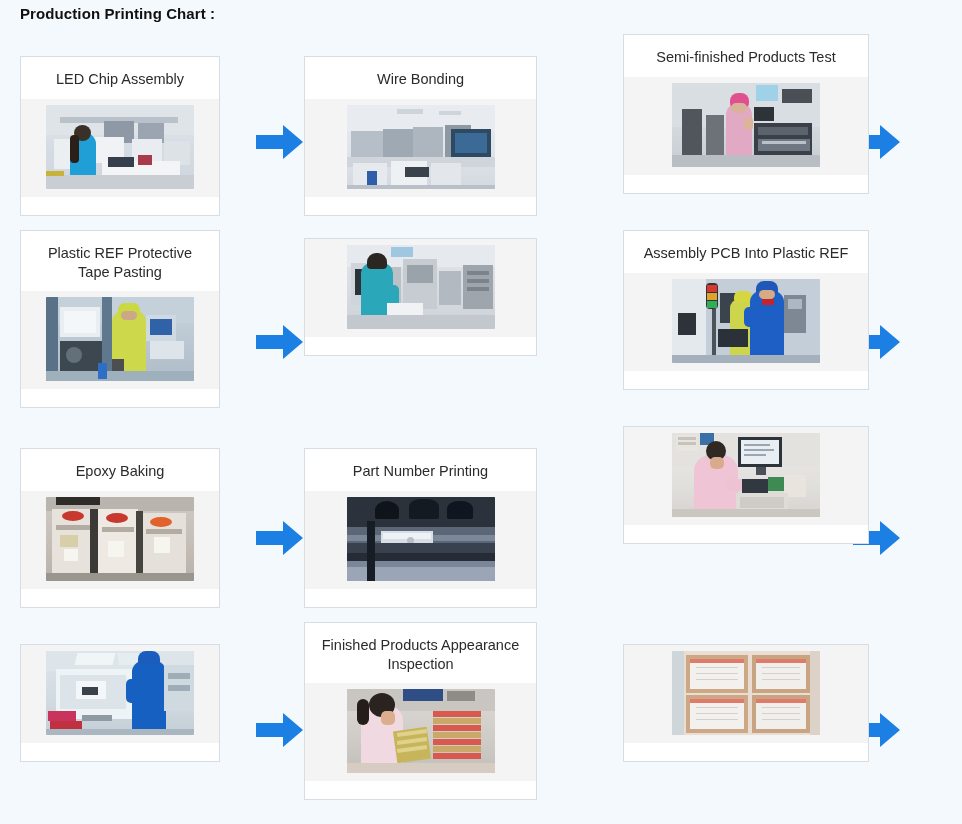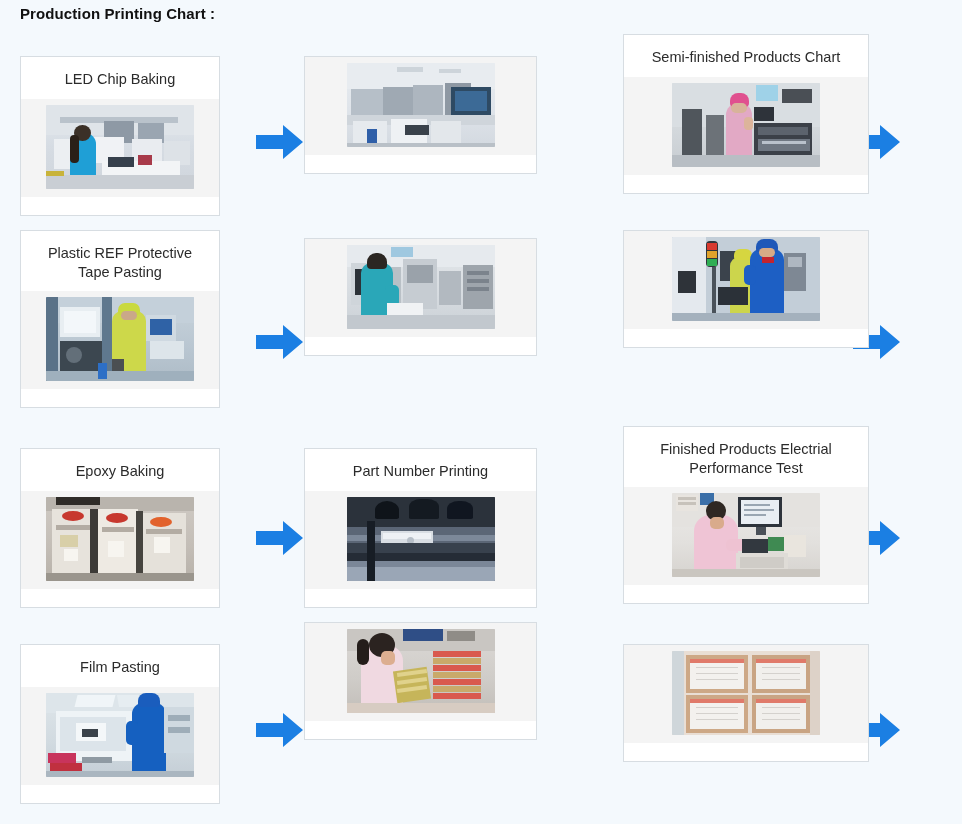--- a/index.html
+++ b/index.html
@@ -157,21 +157,21 @@
 <body>
 
 <div id="page-title">Production Printing Chart :</div>
 
 <div id="workflow-grid">
 
   <div class="workflow-row row-0">
 
     <div class="step-cell col-0">
       <div class="step-card t1">
-        <div class="step-title">LED Chip Baking</div>
+        <div class="step-title">LED Chip Assembly</div>
         <div class="step-thumb-band">
           <div class="step-thumb">
             <div class="scene s1">
               <div class="sh" style="left:0;top:0;width:148px;height:30px;background:#dfe4e9;"></div>
               <div class="sh" style="left:14px;top:12px;width:118px;height:6px;background:#b9c2cb;"></div>
               <div class="sh" style="left:58px;top:16px;width:30px;height:22px;background:#8e99a5;"></div>
               <div class="sh" style="left:92px;top:18px;width:26px;height:20px;background:#9aa5b1;"></div>
               <div class="sh" style="left:8px;top:34px;width:28px;height:30px;background:#eceff2;"></div>
               <div class="sh" style="left:46px;top:32px;width:32px;height:26px;background:#f0f2f5;"></div>
               <div class="sh" style="left:86px;top:34px;width:30px;height:26px;background:#e9ecf0;"></div>
@@ -191,20 +191,21 @@
       </div>
       <div class="arrow arrow-a arrow-y0">
         <svg viewBox="0 0 48 40">
             <path d="M0 13 H27 V3 L47 20 L27 37 V27 H0 Z" fill="#1b7fe3"></path>
           </svg>
       </div>
     </div>
 
     <div class="step-cell col-1">
       <div class="step-card t1">
+        <div class="step-title">Wire Bonding</div>
         <div class="step-thumb-band">
           <div class="step-thumb">
             <div class="scene s2">
               <div class="sh" style="left:0;top:0;width:148px;height:26px;background:#e8ecf0;"></div>
               <div class="sh" style="left:50px;top:4px;width:26px;height:5px;background:#cdd4da;"></div>
               <div class="sh" style="left:92px;top:6px;width:22px;height:4px;background:#cdd4da;"></div>
               <div class="sh" style="left:4px;top:26px;width:32px;height:26px;background:#b6bfc8;"></div>
               <div class="sh" style="left:36px;top:24px;width:30px;height:28px;background:#9fa9b3;"></div>
               <div class="sh" style="left:66px;top:22px;width:30px;height:30px;background:#adb6bf;"></div>
               <div class="sh" style="left:98px;top:20px;width:26px;height:32px;background:#8e98a3;"></div>
@@ -224,21 +225,21 @@
       </div>
       <div class="arrow arrow-b arrow-y0">
         <svg viewBox="0 0 48 40">
             <path d="M0 13 H27 V3 L47 20 L27 37 V27 H0 Z" fill="#1b7fe3"></path>
           </svg>
       </div>
     </div>
 
     <div class="step-cell col-2">
       <div class="step-card t3">
-        <div class="step-title">Semi-finished Products Chart</div>
+        <div class="step-title">Semi-finished Products Test</div>
         <div class="step-thumb-band">
           <div class="step-thumb">
             <div class="scene s3">
               <div class="sh" style="left:0;top:0;width:148px;height:44px;background:#d9dee2;"></div>
               <div class="sh" style="left:84px;top:2px;width:22px;height:16px;background:#9fd2e8;"></div>
               <div class="sh" style="left:110px;top:6px;width:30px;height:14px;background:#4a4f55;"></div>
               <div class="sh" style="left:10px;top:26px;width:20px;height:52px;background:#50565c;"></div>
               <div class="sh" style="left:34px;top:32px;width:18px;height:46px;background:#6c7278;"></div>
               <div class="sh" style="left:54px;top:20px;width:26px;height:60px;border-radius:12px 12px 0 0;background:#e2a9c5;"></div>
               <div class="sh" style="left:58px;top:10px;width:19px;height:14px;border-radius:8px 8px 4px 4px;background:#e0508f;"></div>
@@ -324,20 +325,21 @@
       </div>
       <div class="arrow arrow-b arrow-y1">
         <svg viewBox="0 0 48 40">
             <path d="M0 13 H27 V3 L47 20 L27 37 V27 H0 Z" fill="#1b7fe3"></path>
           </svg>
       </div>
     </div>
 
     <div class="step-cell col-2">
       <div class="step-card t3">
+        <div class="step-title">Assembly PCB Into Plastic REF</div>
         <div class="step-thumb-band">
           <div class="step-thumb">
             <div class="scene s6">
               <div class="sh" style="left:0;top:0;width:148px;height:84px;background:#c3ced8;"></div>
               <div class="sh" style="left:0;top:0;width:34px;height:84px;background:#e4e9ee;"></div>
               <div class="sh" style="left:6px;top:34px;width:18px;height:22px;background:#2e3339;"></div>
               <div class="sh" style="left:34px;top:4px;width:12px;height:26px;border-radius:4px;background:#30353b;"></div>
               <div class="sh" style="left:35px;top:6px;width:10px;height:7px;background:#d8392f;"></div>
               <div class="sh" style="left:35px;top:14px;width:10px;height:7px;background:#e0a32b;"></div>
               <div class="sh" style="left:35px;top:22px;width:10px;height:7px;background:#2fae54;"></div>
@@ -428,21 +430,20 @@
       </div>
       <div class="arrow arrow-a arrow-y2">
         <svg viewBox="0 0 48 40">
             <path d="M0 13 H27 V3 L47 20 L27 37 V27 H0 Z" fill="#1b7fe3"></path>
           </svg>
       </div>
     </div>
 
     <div class="step-cell col-2">
       <div class="step-card t3">
-        <div class="step-title">Finished Products Electrial Performance Test</div>
         <div class="step-thumb-band">
           <div class="step-thumb">
             <div class="scene s9">
               <div class="sh" style="left:0;top:0;width:148px;height:34px;background:#e4e2df;"></div>
               <div class="sh" style="left:4px;top:2px;width:22px;height:16px;background:#e8e4df;"></div>
               <div class="sh" style="left:6px;top:4px;width:18px;height:3px;background:#c7c2bb;"></div>
               <div class="sh" style="left:6px;top:9px;width:18px;height:3px;background:#c7c2bb;"></div>
               <div class="sh" style="left:28px;top:0;width:14px;height:12px;background:#3b6fa8;"></div>
               <div class="sh" style="left:66px;top:4px;width:44px;height:30px;background:#2d333b;"></div>
               <div class="sh" style="left:69px;top:7px;width:38px;height:24px;background:#e9eef3;"></div>
@@ -466,21 +467,20 @@
         <div class="step-card-footer"></div>
       </div>
 
     </div>
   </div>
 
   <div class="workflow-row row-3">
 
     <div class="step-cell col-0">
       <div class="step-card t1">
-        <div class="step-title">Film Pasting</div>
         <div class="step-thumb-band">
           <div class="step-thumb">
             <div class="scene s10">
               <div class="sh" style="left:0;top:0;width:148px;height:20px;background:#dde5ea;"></div>
               <div class="sh" style="left:30px;top:2px;width:38px;height:12px;background:#f0f5f8;transform:skewX(-14deg);"></div>
               <div class="sh" style="left:72px;top:2px;width:34px;height:12px;background:#e6edf1;transform:skewX(10deg);"></div>
               <div class="sh" style="left:10px;top:18px;width:76px;height:50px;background:#eef3f6;"></div>
               <div class="sh" style="left:14px;top:24px;width:66px;height:34px;background:#dce4ea;"></div>
               <div class="sh" style="left:30px;top:30px;width:30px;height:18px;background:#f4f7f9;"></div>
               <div class="sh" style="left:36px;top:36px;width:16px;height:8px;background:#3b424a;"></div>
@@ -501,20 +501,21 @@
       </div>
       <div class="arrow arrow-a arrow-y3">
         <svg viewBox="0 0 48 40">
             <path d="M0 13 H27 V3 L47 20 L27 37 V27 H0 Z" fill="#1b7fe3"></path>
           </svg>
       </div>
     </div>
 
     <div class="step-cell col-1">
       <div class="step-card t3">
+        <div class="step-title">Finished Products Appearance Inspection</div>
         <div class="step-thumb-band">
           <div class="step-thumb">
             <div class="scene s11">
               <div class="sh" style="left:0;top:0;width:148px;height:22px;background:#c9c6c2;"></div>
               <div class="sh" style="left:56px;top:0;width:40px;height:12px;background:#2f4e86;"></div>
               <div class="sh" style="left:100px;top:2px;width:28px;height:10px;background:#8f8c87;"></div>
               <div class="sh" style="left:14px;top:16px;width:42px;height:68px;border-radius:16px 16px 0 0;background:#f0d9e1;"></div>
               <div class="sh" style="left:22px;top:4px;width:26px;height:24px;border-radius:50%;background:#2b2320;"></div>
               <div class="sh" style="left:10px;top:10px;width:12px;height:26px;border-radius:6px;background:#241d1a;"></div>
               <div class="sh" style="left:34px;top:22px;width:14px;height:14px;border-radius:5px;background:#dcae90;"></div>

